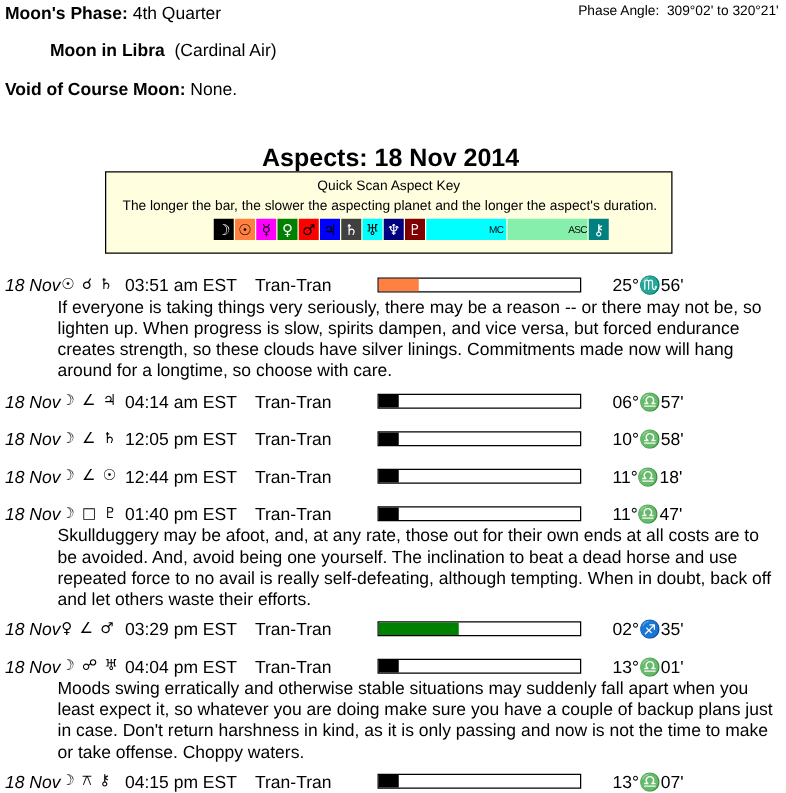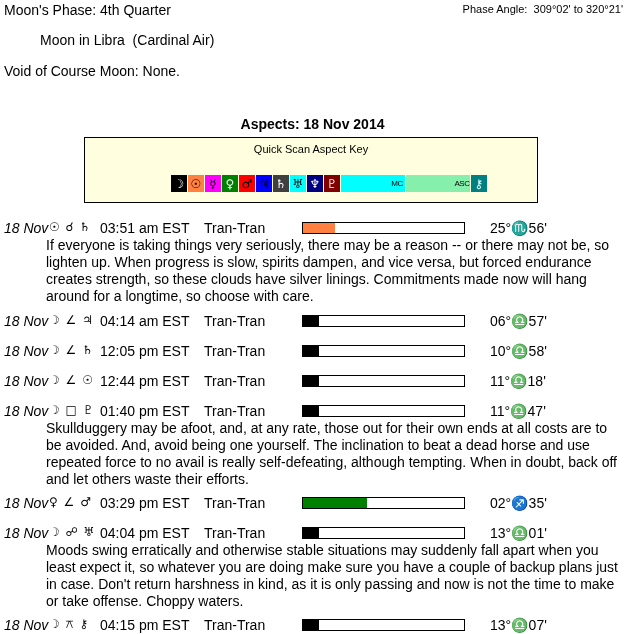--- a/index.html
+++ b/index.html
@@ -1,24 +1,24 @@
 <!DOCTYPE html>
 <html><head>
 <meta charset="utf-8">
 <style>
   html, body { margin:0; padding:0; background:#ffffff; }
   body { width:629px; height:634px; overflow:hidden; position:relative;
          font-family:"Liberation Sans", sans-serif; color:#000; font-size:14px; }
   .abs { position:absolute; white-space:nowrap; }
-  .hdr-label { font-weight:normal; }
+  .hdr-label { font-weight:bold; }
   #phase { left:4px; top:2px; }
   #sign { left:4px; top:32px;padding-left:36px; }
   #void { left:4px; top:63px; }
   #angle { right:6px; top:3px; font-size:11px; }
-  #aspect-title { left:0; width:625px; text-align:center; top:116px; font-weight:bold; font-size:14px; }
+  #aspect-title { left:0; width:625px; text-align:center; top:116px; font-weight:bold; font-size:20px; }
   #key { position:absolute; left:84px; top:137px; width:452px; height:64px; background:#ffffe0;
          border:1px solid #000; }
   #key .t1 { position:absolute; left:0; width:100%; text-align:center; top:5px; font-size:11px; }
   #key .t2 { position:absolute; left:13px; top:21px; font-size:11px; white-space:nowrap; }
   #key .tiles { position:absolute; left:86px; top:37px; display:flex; }
   .tile { width:16px; height:17px; margin-right:1px; display:flex; align-items:center; justify-content:center;
           font-size:12px; line-height:1; color:#fff; font-family:"DejaVu Sans", sans-serif; }
   .tile.small { font-size:8px; font-family:"Liberation Sans", sans-serif; letter-spacing:-0.5px;padding-left:48px; }
   .row { position:absolute; left:4px; width:620px; }
   .row .line { position:relative; height:18px; white-space:nowrap; }
@@ -48,20 +48,21 @@
 </div>
 <div class="abs" id="angle">
   <span>Phase Angle:</span>&nbsp;
   <span>309°02' to 320°21'</span>
 </div>
 
 <div class="abs" id="aspect-title">Aspects: 18 Nov 2014</div>
 
 <div id="key">
   <div class="t1">Quick Scan Aspect Key</div>
+  <div class="t2">The longer the bar, the slower the aspecting planet and the longer the aspect's duration.</div>
   <div class="tiles" id="tiles">
       <div class="tile" style="background: rgb(0, 0, 0); color: rgb(255, 255, 255);">☽</div>
       <div class="tile" style="background: rgb(255, 128, 64); color: rgb(0, 0, 0);">☉</div>
       <div class="tile" style="background: rgb(255, 0, 255); color: rgb(0, 0, 0);">☿</div>
       <div class="tile" style="background: rgb(0, 128, 0); color: rgb(255, 255, 255);">♀</div>
       <div class="tile" style="background: rgb(255, 0, 0); color: rgb(0, 0, 0);">♂</div>
       <div class="tile" style="background: rgb(0, 0, 255); color: rgb(0, 0, 0);">♃</div>
       <div class="tile" style="background: rgb(64, 64, 64); color: rgb(255, 255, 255);">♄</div>
       <div class="tile" style="background: rgb(0, 255, 255); color: rgb(0, 0, 0);">♅</div>
       <div class="tile" style="background: rgb(0, 0, 128); color: rgb(255, 255, 255);">♆</div>

